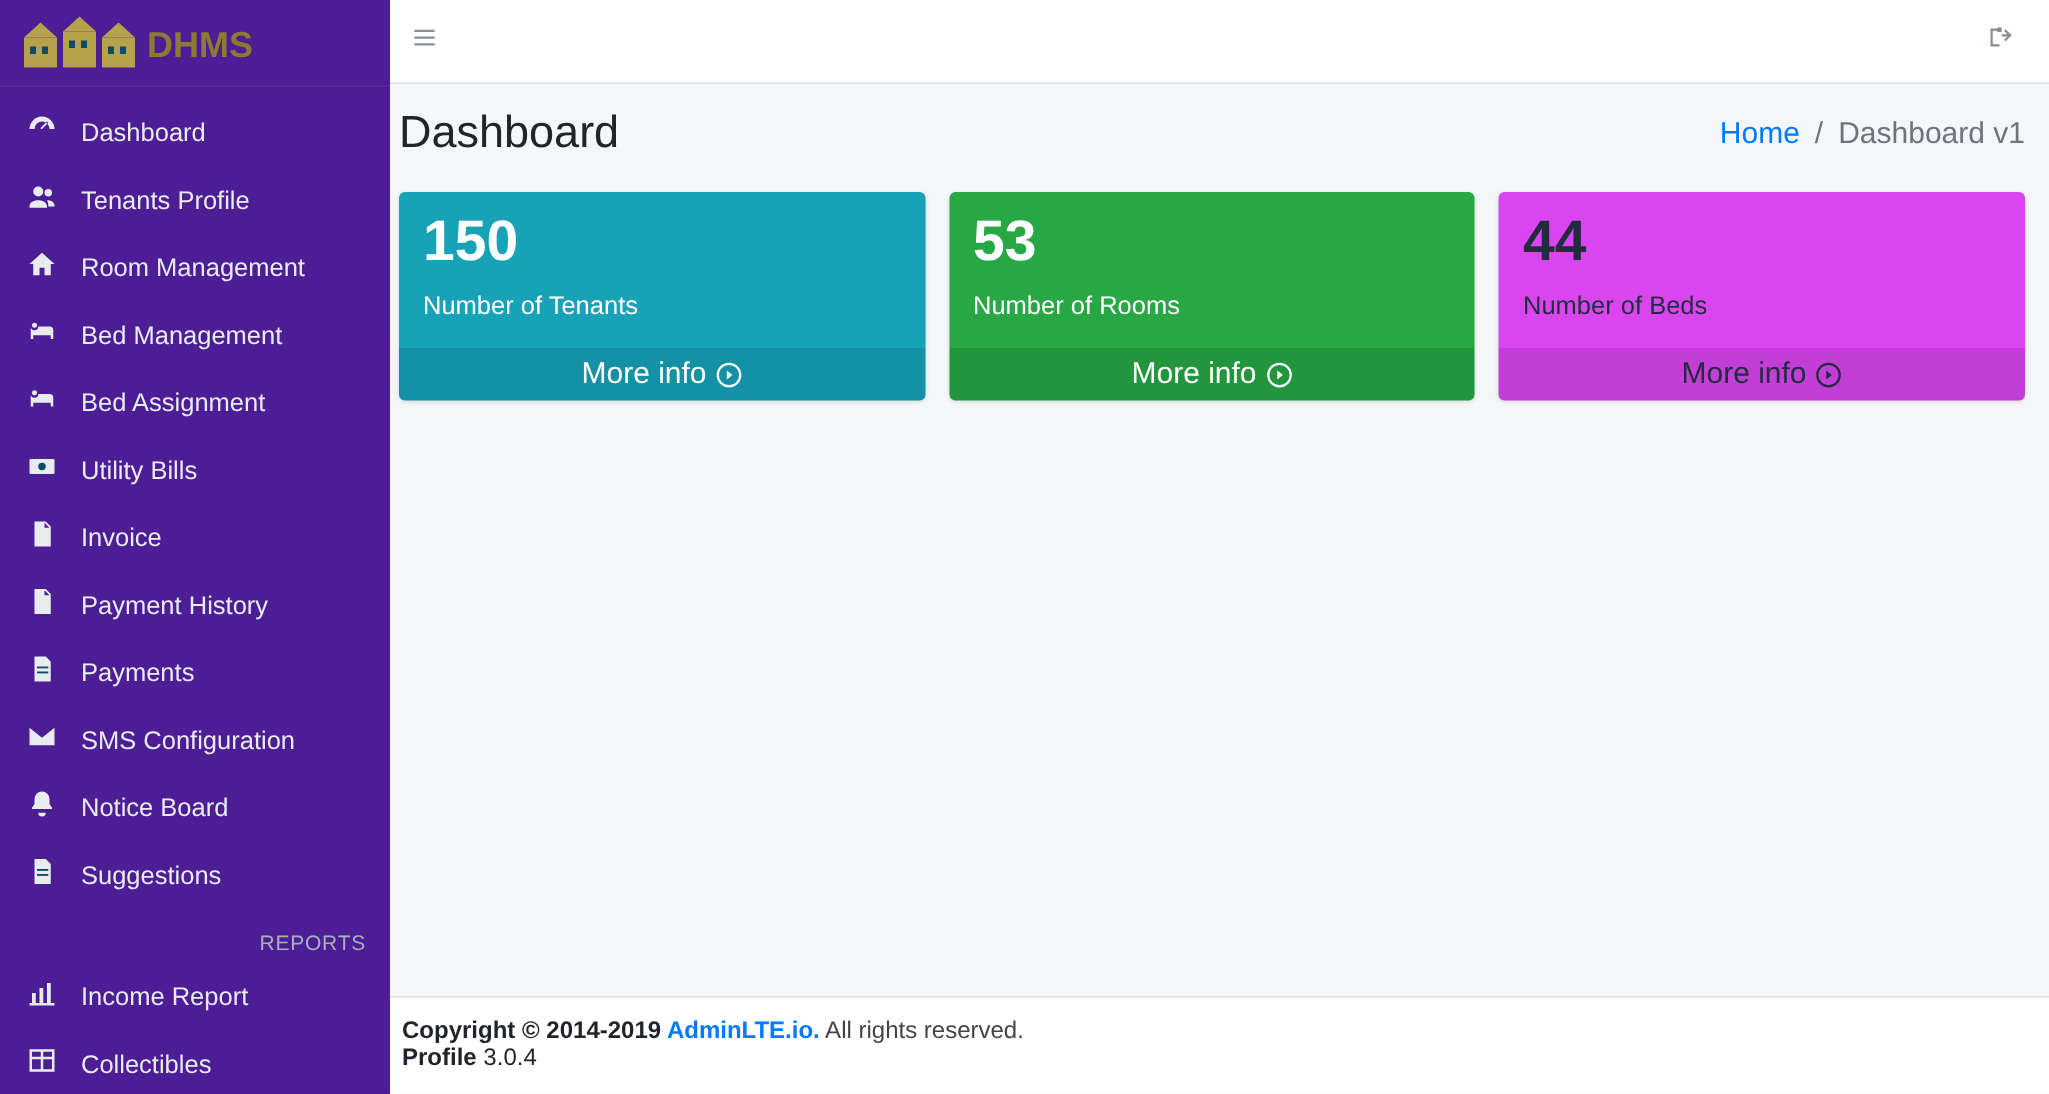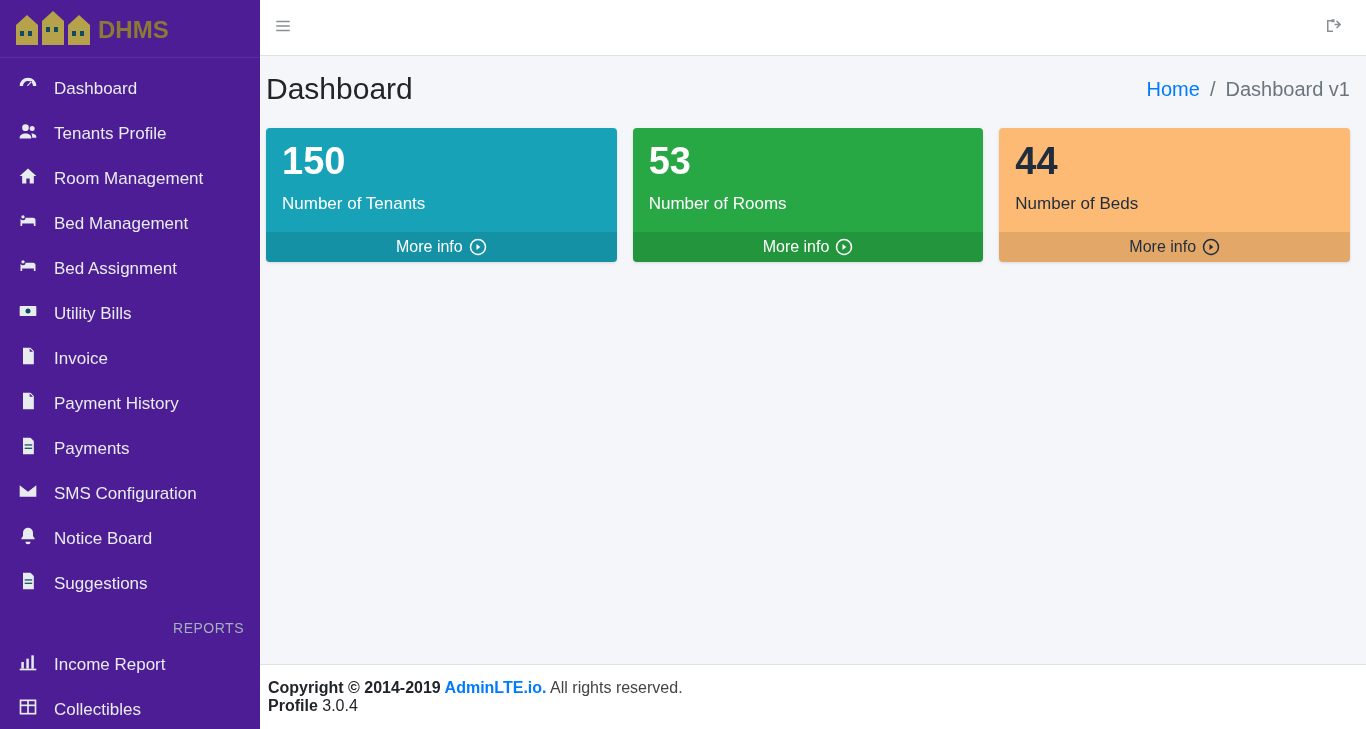--- a/index.html
+++ b/index.html
@@ -118,28 +118,28 @@
   }
   .small-box .inner { padding: 14px 16px 18px; }
   .small-box h3 { font-size: 38px; font-weight: 700; line-height: 1; margin-bottom: 14px; }
   .small-box p { font-size: 17px; }
   .small-box .footer {
     display: flex;
     align-items: center;
     justify-content: center;
     gap: 6px;
     padding: 6px 0;
-    font-size: 16px;
+    font-size: 20px;
     background: rgba(0,0,0,0.1);
     cursor: pointer;
   }
   .small-box .footer svg { width: 18px; height: 18px; fill: currentColor; }
   .bg-info   { background: #17a2b8; }
   .bg-success{ background: #28a745; }
-  .bg-warning{ background: #fdba74; color: #1f2d3d; }
+  .bg-warning{ background: #d946ef; color: #1f2d3d; }
   .bg-warning .footer { color: #1f2d3d; }
 
   .main-footer {
     background: #fff;
     border-top: 1px solid #dee2e6;
     padding: 14px 18px;
     display: flex;
     justify-content: space-between;
     font-size: 16px;
     color: #212529;

